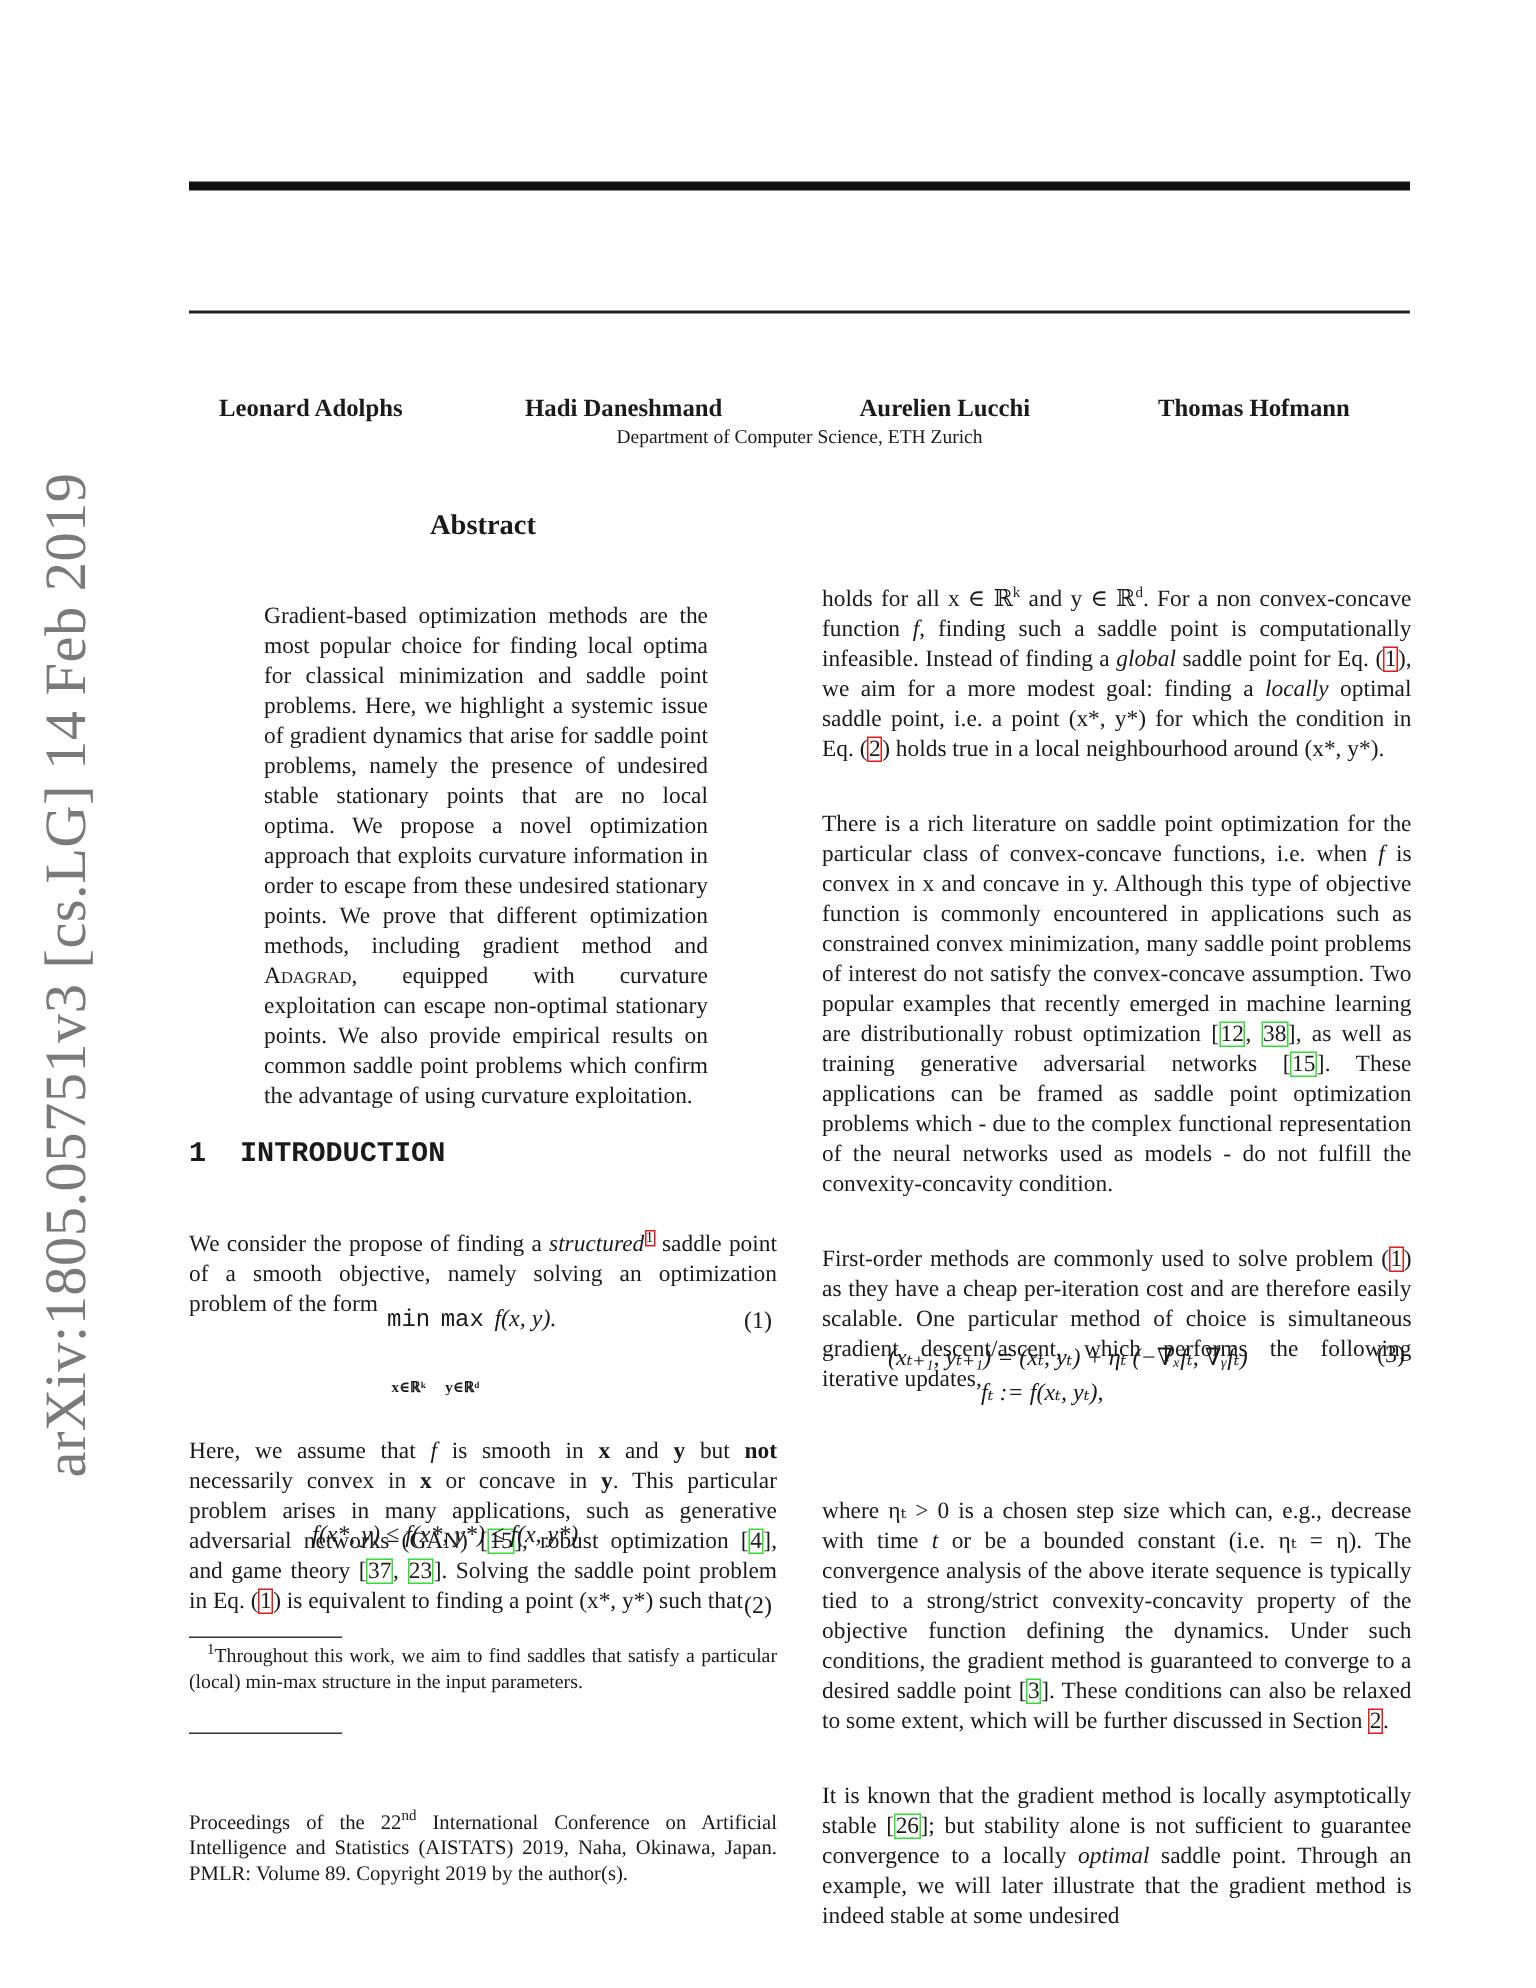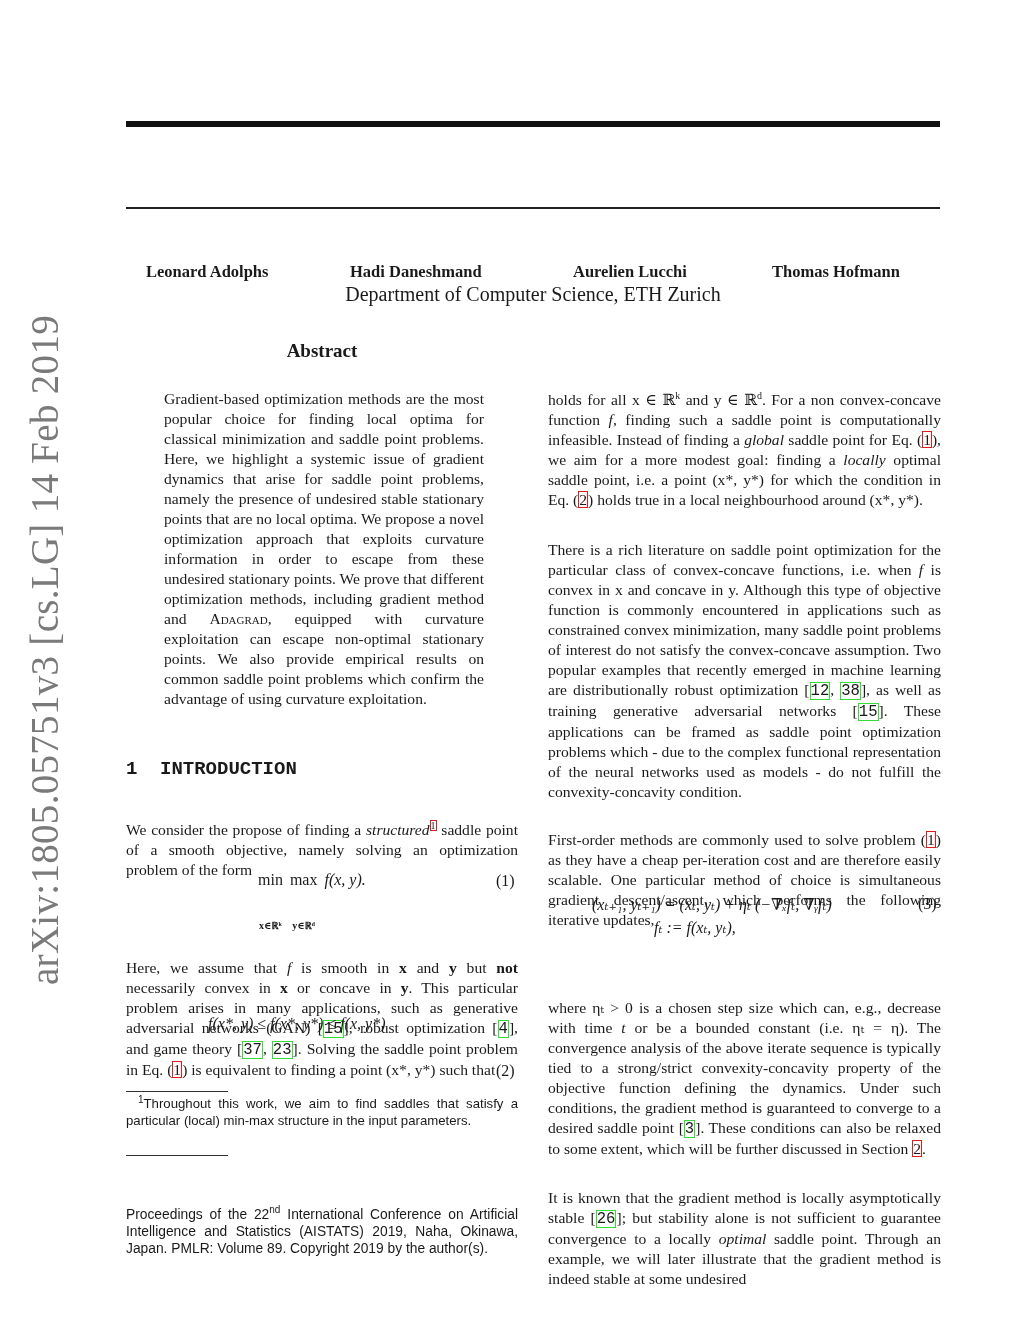--- a/index.html
+++ b/index.html
@@ -37,60 +37,60 @@
 
   .authors { position: absolute; left: 126px; top: 262px; width: 814px; height: 24px; }
   .author {
     position: absolute; top: 0;
     font-family: "Liberation Serif", "DejaVu Serif", serif;
     font-weight: bold; font-size: 16.5px; white-space: nowrap;
   }
   .affiliation {
     position: absolute; left: 126px; top: 283px; width: 814px; text-align: center;
     font-family: "Liberation Serif", "DejaVu Serif", serif;
-    font-size: 20px;
+    font-size: 13px;
   }
 
   .col { position: absolute; font-family: "Liberation Serif", "DejaVu Serif", serif; font-size: 15.6px; line-height: 20px; text-align: justify; margin-top: 48px; }
   .col-left { left: 126px; width: 392px; }
   .col-right { left: 548px; width: 393px; }
 
   .abstract-heading {
     position: absolute; left: 126px; top: 340px; width: 392px; text-align: center;
     font-family: "Liberation Serif", "DejaVu Serif", serif; font-weight: bold; font-size: 19px;
   }
   .abstract-body { position: absolute; left: 160px; top: 385px; width: 328px; font-family: "Liberation Serif", "DejaVu Serif", serif; font-size: 15.6px; line-height: 20px; text-align: justify; }
-  .abstract-body p { margin: 4px; }
+  .abstract-body p { margin: 16px; }
 
   .section-heading {
     position: absolute; left: 126px; top: 758px;
     font-family: Liberation Mono, monospace; font-weight: bold; font-size: 19px;
     white-space: nowrap;
   }
   .section-heading .num { display: inline-block; width: 34px; }
 
   p { margin: 0; }
   .para { position: absolute; }
   .sc { font-variant: small-caps; }
   .bold { font-weight: bold; }
   .it { font-style: italic; }
   .mathb { font-weight: bold; font-style: normal; }
 
-  .cite-green { outline: 1.5px solid #33dd33; outline-offset: -1px; padding: 0 1px; font-family: Liberation Mono, monospace; }
+  .cite-green { outline: 1.5px solid #33dd33; outline-offset: -1px; padding: 0 1px; }
   .ref-red { outline: 1.5px solid #e01b1b; outline-offset: -1px; padding: 0 1px; }
   sup { font-size: 10px; line-height: 0; }
 
   .equation { position: absolute; font-family: "Liberation Serif", "DejaVu Serif", serif; font-size: 16px; white-space: nowrap; }
   .eq-num { position: absolute; font-family: "Liberation Serif", "DejaVu Serif", serif; font-size: 16px; }
   .minmax { display: inline-block; text-align: center; vertical-align: top; line-height: 14px; margin-right: 3px; }
-  .minmax .op { display: block; font-size: 16px; }
+  .minmax .op { display: block; font-size: 16px; font-family: Liberation Mono, monospace; }
   .minmax .sub { display: block; font-size: 10px; font-weight: bold; margin-top: 32px; }
 
   .footnote-rule { position: absolute; left: 126px; width: 102px; height: 1px; background: #333; }
-  .footnote { position: absolute; left: 126px; width: 392px; font-family: Liberation Sans, sans-serif; font-size: 13.2px; line-height: 17px; text-align: justify; }
+  .footnote { position: absolute; left: 126px; width: 392px; font-family: Liberation Serif, serif; font-size: 13.2px; line-height: 17px; text-align: justify; }
 </style>
 </head>
 <body>
 
 <div class="page">
 
   <div class="arxiv-stamp">arXiv:1805.05751v3  [cs.LG]  14 Feb 2019</div>
 
   <div class="rule-top"></div>
   <div class="rule-bottom"></div>

